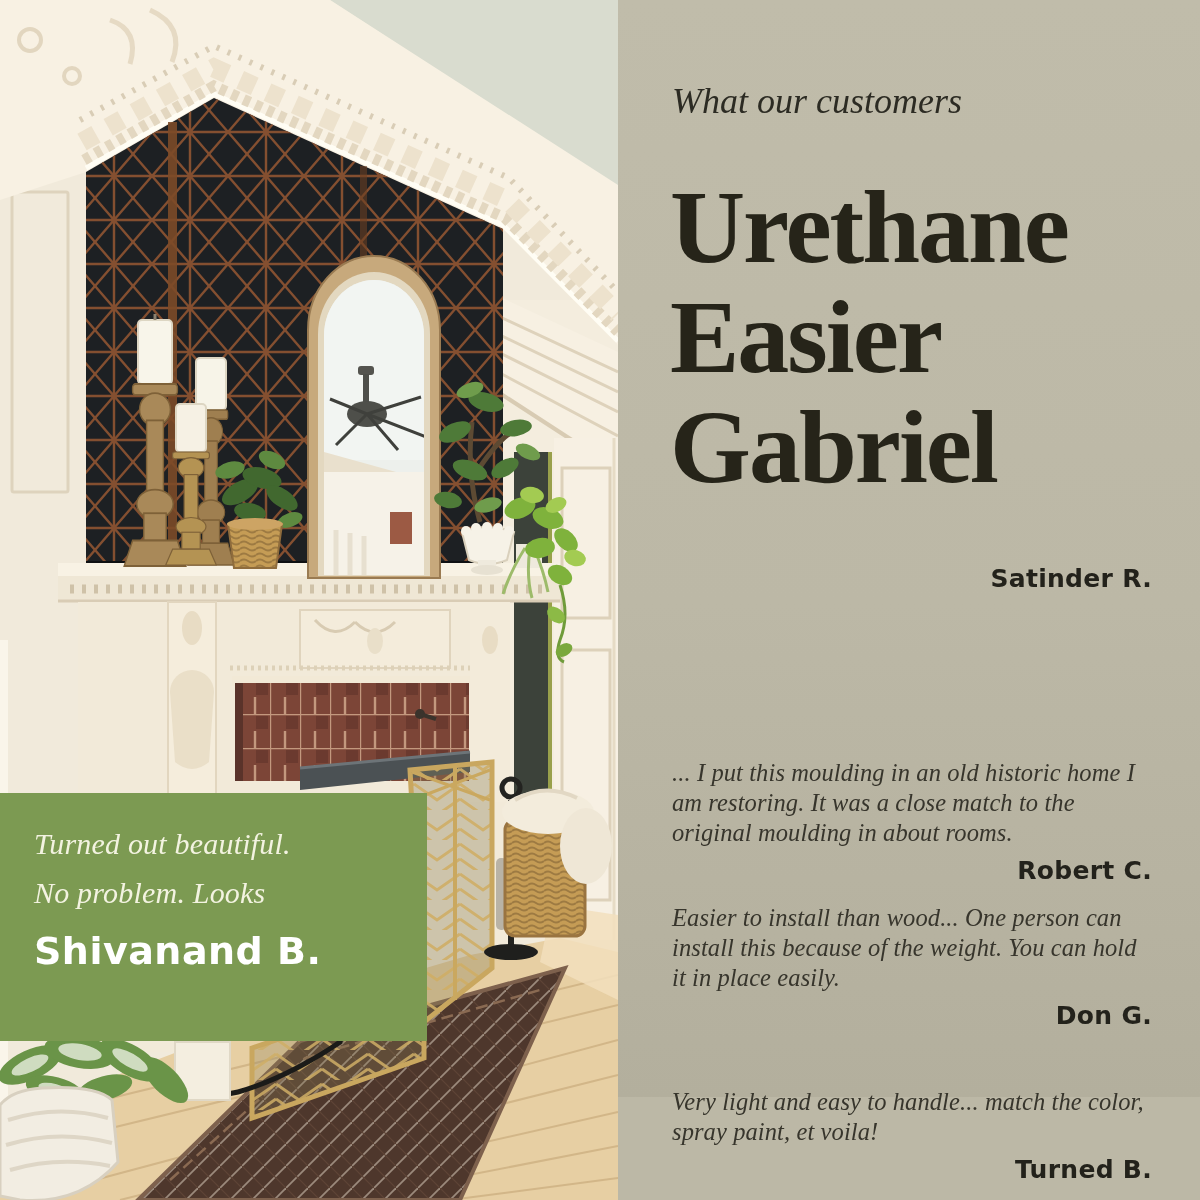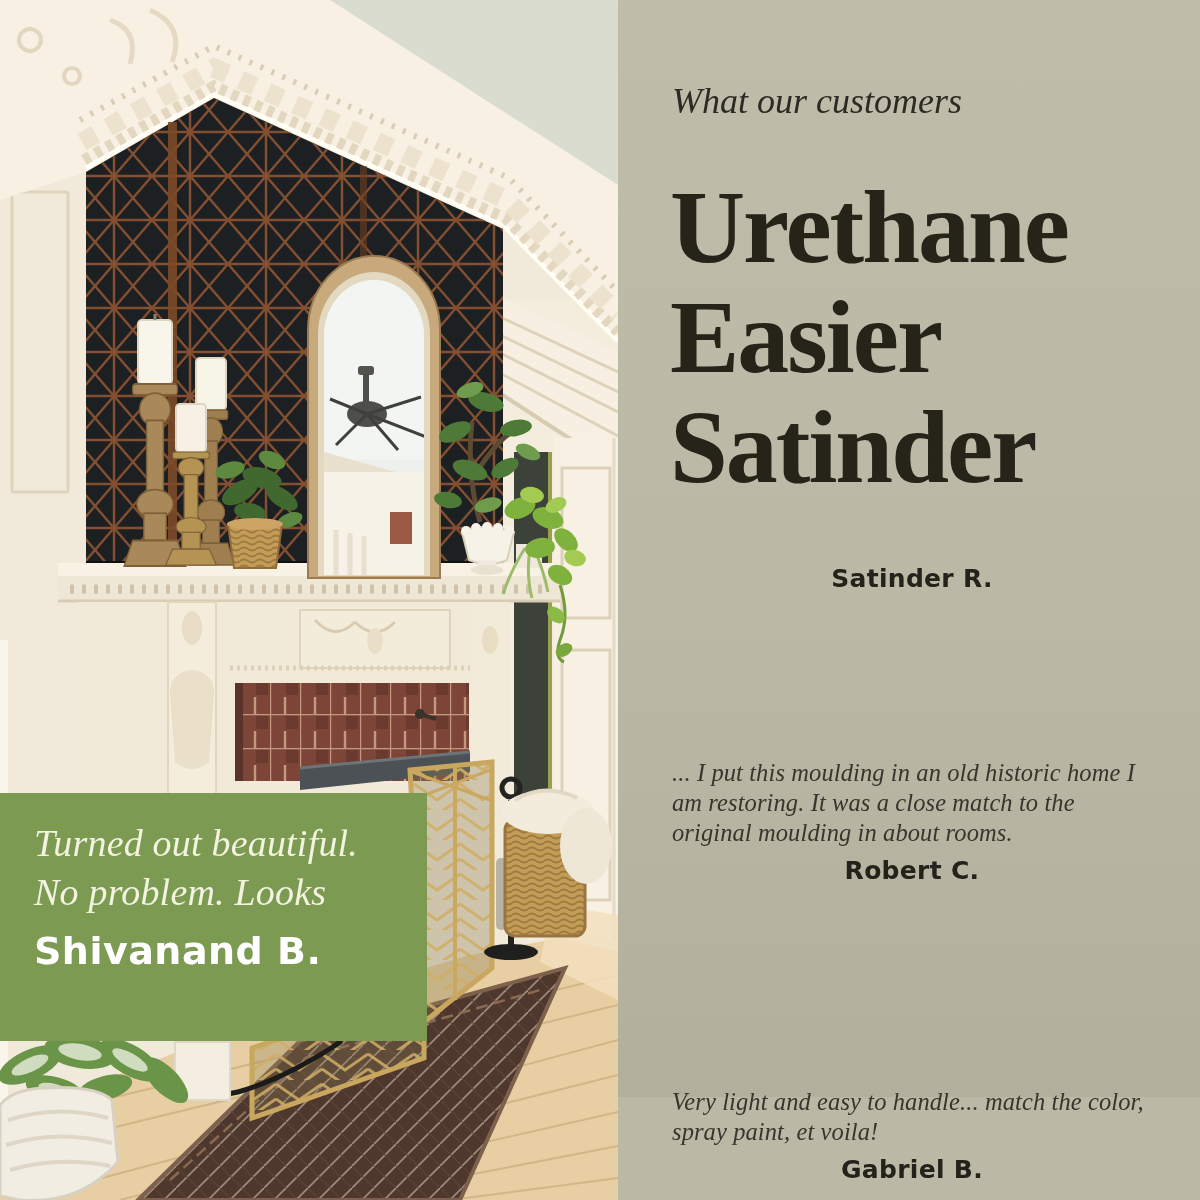--- a/index.html
+++ b/index.html
@@ -4,38 +4,38 @@
 <style>
   html,body{margin:0;padding:0;background:#8f8c7d;}
   #canvas{position:relative;width:1200px;height:1200px;overflow:hidden;
           font-family:"Liberation Serif",serif;background:#bcb8a6;}
   
   #photo{position:absolute;left:0;top:0;width:618px;height:1200px;}
   #photo svg{display:block;}
   
   .overlay-quote-box{position:absolute;left:0;top:793px;width:427px;height:248px;
       box-sizing:border-box;padding:26px 38px 0 34px;background:#7c9a52;}
-  .overlay-quote-line{font-style:italic;font-size:38px;line-height:49px;
+  .overlay-quote-line{font-style:italic;font-size:30px;line-height:49px;
       color:#f3f3e1;letter-spacing:.2px;}
   .overlay-author{margin-top:12px;
       font-family:"DejaVu Sans",sans-serif;font-weight:700;font-size:38px;
       color:#ffffff;letter-spacing:.5px;}
   
   #panel{position:absolute;left:618px;top:0;width:582px;height:1097px;
       background:linear-gradient(180deg,#c0bcaa 0%,#bcb8a6 55%,#b3af9d 100%);}
   .eyebrow{position:absolute;left:54px;top:80px;width:480px;
       font-style:italic;font-size:36px;line-height:42px;color:#2c2b23;}
   .title{position:absolute;left:52px;top:172px;width:500px;
       font-weight:700;font-size:104px;line-height:110px;letter-spacing:-2px;
       color:#262419;}
   .testimonial{position:absolute;left:54px;width:480px;}
   .t1{top:556px}.t2{top:758px}.t3{top:903px}.t4{top:1087px}
   .quote{font-style:italic;font-size:24.5px;line-height:30px;color:#37352c;
       letter-spacing:.1px;}
-  .author{margin-top:8px;text-align:center;font-family:"DejaVu Sans",sans-serif;
+  .author{margin-top:8px;text-align:right;font-family:"DejaVu Sans",sans-serif;
       font-weight:700;font-size:25px;color:#23221b;letter-spacing:.3px;}
 </style>
 </head>
 <body>
 
 <div id="canvas">
 
   <div id="photo">
     <svg width="618" height="1200" viewBox="0 0 618 1200" xmlns="http://www.w3.org/2000/svg" aria-hidden="true">
       <defs>
@@ -310,32 +310,36 @@
   </div>
 
   <div id="panel">
     <div class="eyebrow">
       <div>What our customers</div>
     </div>
 
     <div class="title">
       <div>Urethane</div>
       <div>Easier</div>
-      <div>Satinder</div>
+      <div>Gabriel</div>
     </div>
 
     <article class="testimonial t1">
       <div class="author">Satinder R.</div>
     </article>
 
     <article class="testimonial t2">
       <div class="quote">... I put this moulding in an old historic home I am restoring. It was a close match to the original moulding in about rooms.</div>
       <div class="author">Robert C.</div>
     </article>
 
+    <article class="testimonial t3">
+      <div class="quote">Easier to install than wood... One person can install this because of the weight. You can hold it in place easily.</div>
+      <div class="author">Don G.</div>
+    </article>
 
     <article class="testimonial t4">
       <div class="quote">Very light and easy to handle... match the color, spray paint, et voila!</div>
-      <div class="author">Gabriel B.</div>
+      <div class="author">Turned B.</div>
     </article>
   </div>
 
 </div>
 
 </body></html>

